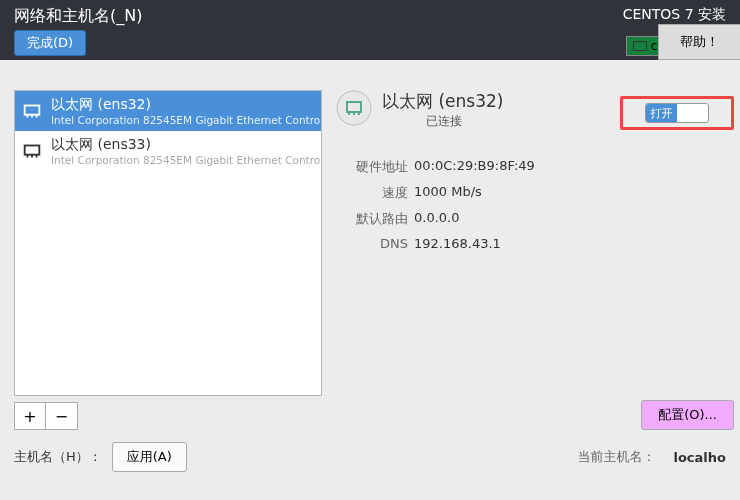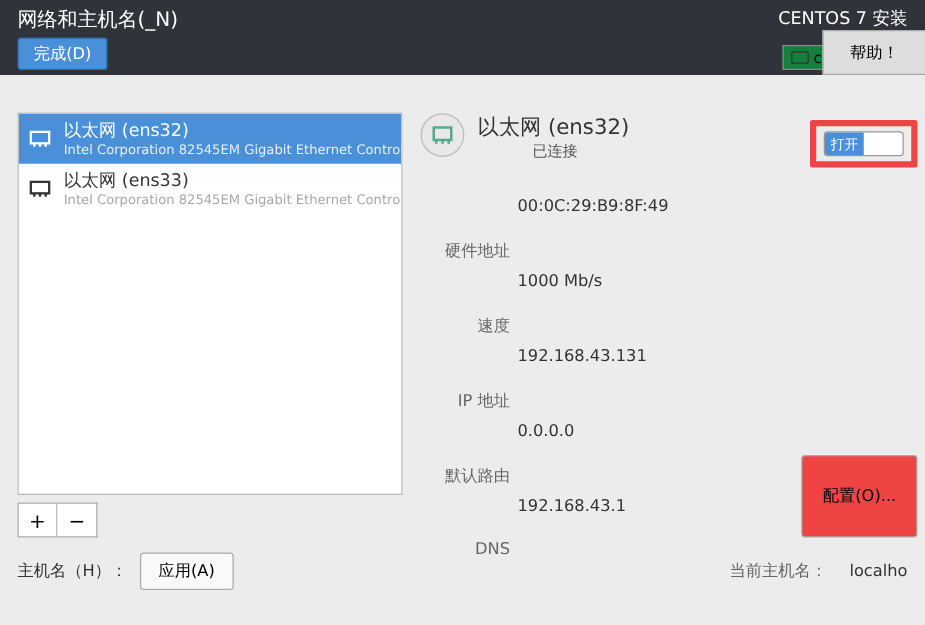--- a/index.html
+++ b/index.html
@@ -21,34 +21,34 @@
   .nic-text .desc { font-size: 10.5px; opacity: .85; white-space: nowrap; }
   .nic-item:not(.sel) .desc { color: #999; }
   .btn-row { display: flex; margin-top: 6px; }
   .sq-btn { width: 32px; height: 28px; border: 1px solid #aaa; background: #fff; font-size: 16px; cursor: pointer; display: flex; align-items: center; justify-content: center; }
   .sq-btn + .sq-btn { border-left: none; }
   .right { flex: 1; position: relative; }
   .detail-head { display: flex; gap: 10px; }
   .big-icon { width: 36px; height: 36px; }
   .detail-title { font-size: 17px; }
   .detail-status { font-size: 12px; color: #555; margin-left: 44px; }
-  .toggle-wrap { position: absolute; right: -8px; top: 6px; border: 5px solid #ef4444; border-radius: 2px; padding: 4px 6px; }
+  .toggle-wrap { position: absolute; right: -8px; top: 6px; border: 3px solid #ef4444; border-radius: 2px; padding: 4px 22px; }
   .toggle { width: 64px; height: 20px; border: 1px solid #999; border-radius: 3px; background: #fff; position: relative; display: flex; cursor: pointer; }
   .toggle-on { width: 50%; background: #4a90d9; color: #fff; font-size: 11px; display: flex; align-items: center; justify-content: center; border-radius: 2px 0 0 2px; }
   .toggle-off { width: 50%; }
   .props { margin-top: 28px; }
   .prop { display: flex; gap: 6px; margin-bottom: 8px; font-size: 13px; }
-  .prop .lbl { width: 72px; text-align: right; color: #666; margin-top: 34px; }
+  .prop .lbl { width: 72px; text-align: right; color: #666; }
   .prop .val { color: #333; }
-  .config-btn { position: absolute; right: -8px; bottom: 0; padding: 23px 16px; border: 1px solid #aaa; border-radius: 3px; background: #ef4444; cursor: pointer; font-size: 13px; }
+  .config-btn { position: absolute; right: -8px; bottom: 0; padding: 5px 16px; border: 1px solid #aaa; border-radius: 3px; background: #f0abfc; cursor: pointer; font-size: 13px; }
   .footer { display: flex; align-items: center; padding: 12px 14px; gap: 10px; font-size: 13px; }
   .host-inp { width: 260px; padding: 5px 8px; border: 1px solid #aaa; font-size: 13px; }
   .apply-btn { padding: 5px 14px; border: 1px solid #aaa; border-radius: 3px; background: #fafafa; cursor: pointer; font-size: 13px; }
   .cur-host { margin-left: auto; color: #666; }
-  .cur-host-val { margin-left: 8px; color: #333; }
+  .cur-host-val { margin-left: 8px; color: #333; font-weight: bold; }
 </style>
 </head>
 <body>
 
 <div class="header">
   <div class="title">网络和主机名(_N)</div>
   <button class="done-btn">完成(D)</button>
   <div class="installer">CENTOS 7 安装</div>
   <div class="kbd">
     <span class="kbd-icon"></span>
@@ -110,24 +110,20 @@
     <div class="props" id="props">
         <div class="prop">
           <span class="lbl">硬件地址</span>
           <span class="val">00:0C:29:B9:8F:49</span>
         </div>
         <div class="prop">
           <span class="lbl">速度</span>
           <span class="val">1000 Mb/s</span>
         </div>
         <div class="prop">
-          <span class="lbl">IP 地址</span>
-          <span class="val">192.168.43.131</span>
-        </div>
-        <div class="prop">
           <span class="lbl">默认路由</span>
           <span class="val">0.0.0.0</span>
         </div>
         <div class="prop">
           <span class="lbl">DNS</span>
           <span class="val">192.168.43.1</span>
         </div>
       </div>
 
     <button class="config-btn">配置(O)...</button>

